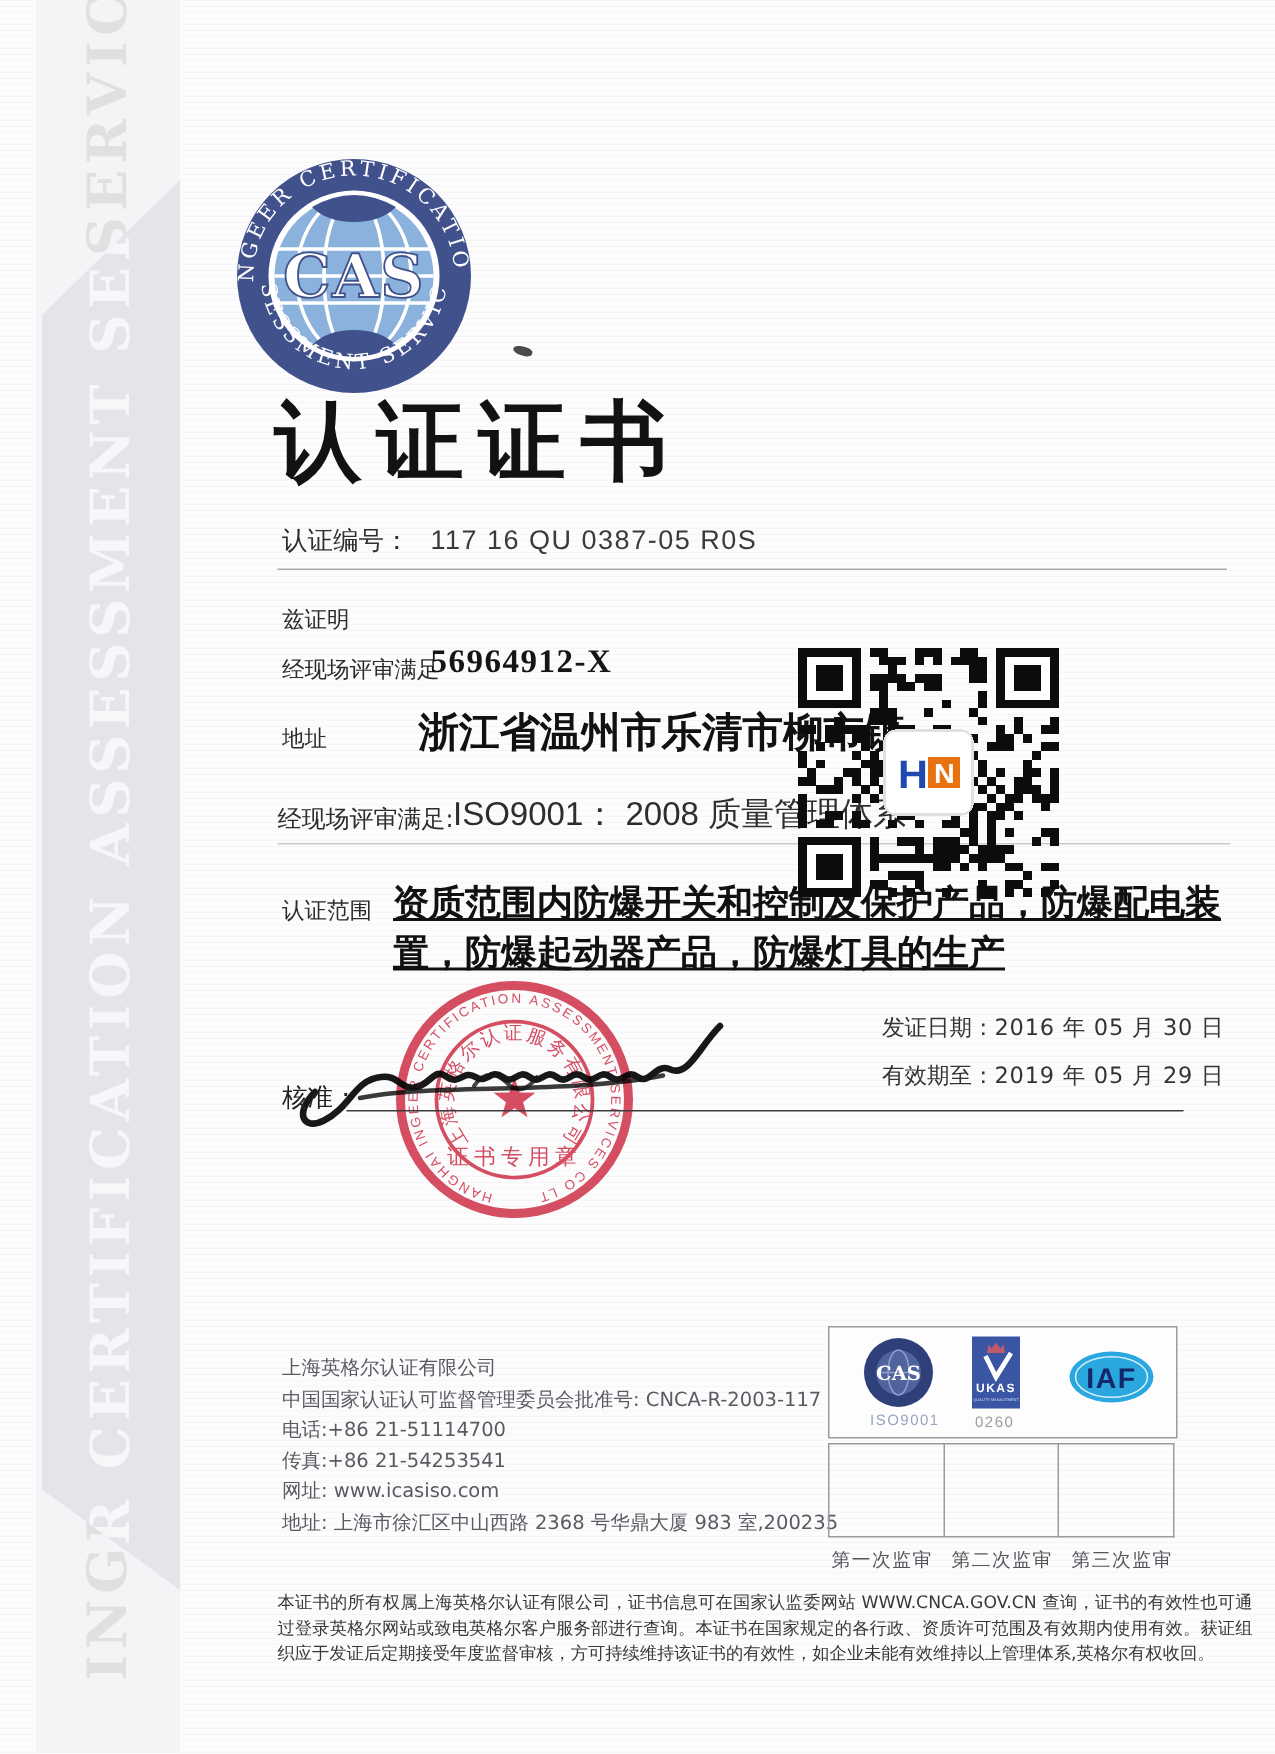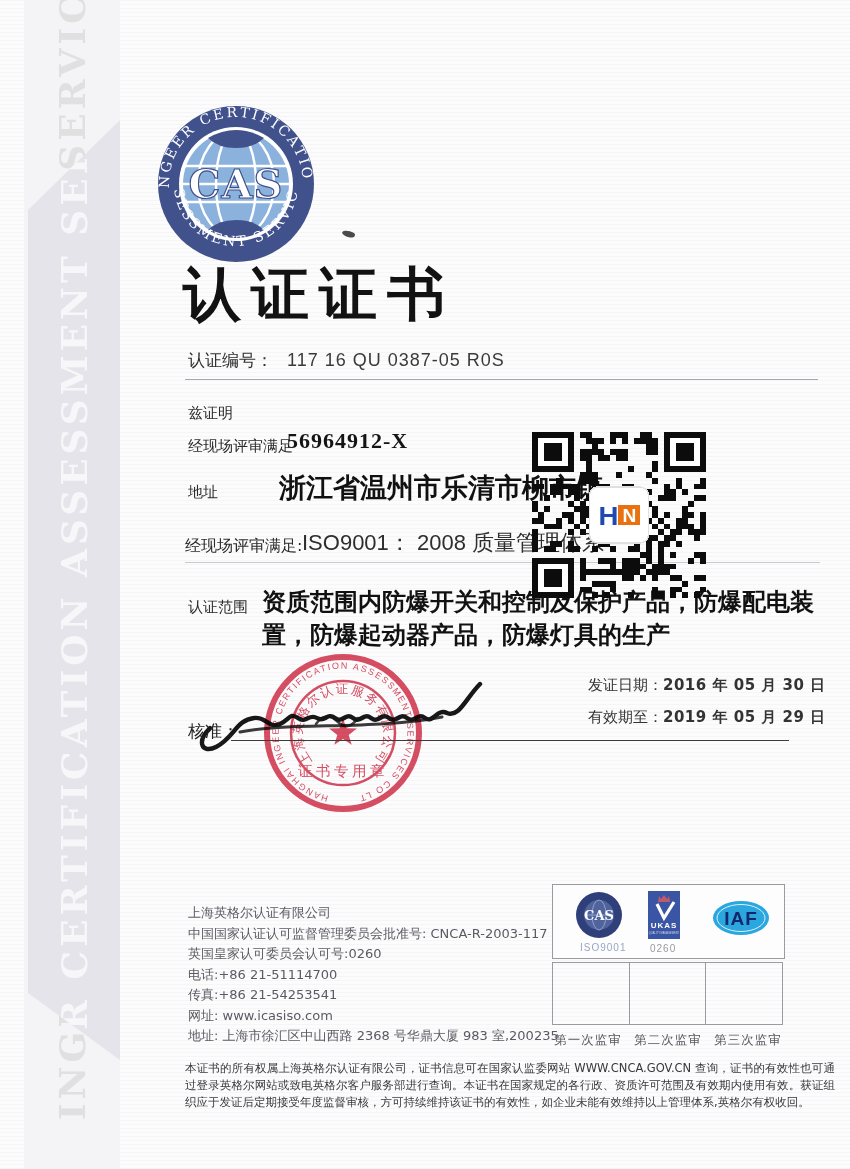--- a/index.html
+++ b/index.html
@@ -39,31 +39,31 @@
   .certify-lbl{left:188px;top:404px;}
   .company{left:260px;top:388px;font-size:31px;font-weight:700;letter-spacing:1.5px;color:#111;}
   .orgcode-lbl{left:188px;top:437px;}
   .orgcode{left:287px;top:428px;font-size:22px;font-weight:700;font-family:Liberation Serif, serif;color:#151515;letter-spacing:1px;}
   .addr-lbl{left:188px;top:483px;}
   .addr{left:279px;top:470px;font-size:27px;font-weight:700;color:#111;}
   .std-lbl{left:185px;top:536px;font-size:16px;color:#2b2b2b;}
   .std{left:302px;top:528px;font-size:22px;color:#2e2e2e;font-family:"Liberation Sans", sans-serif;}
   .hr2{left:185px;top:562px;width:635px;height:1px;background:#c8c8cd;}
   .scope-lbl{left:188px;top:598px;}
-  .scope{left:262px;top:586px;width:575px;font-size:24px;font-weight:700;line-height:33px;color:#111;}
+  .scope{left:262px;top:586px;width:575px;font-size:24px;font-weight:700;line-height:33px;color:#111;text-decoration:underline;}
   
   .qr{left:532px;top:432px;width:174px;height:166px;}
   
   .stamp{left:243px;top:633px;opacity:.9;mix-blend-mode:multiply;}
   .sig{left:196px;top:672px;mix-blend-mode:multiply;}
   .approve-lbl{left:188px;top:720px;font-size:17px;color:#222;}
   .approve-line{left:231px;top:740px;width:558px;height:1px;background:#3c3c3c;}
   .date1{left:588px;top:676px;font-size:15px;color:#333;}
   .date2{left:588px;top:708px;font-size:15px;color:#333;}
-  .date1 .val,.date2 .val{letter-spacing:.5px;font-weight:bold;}
+  .date1 .val,.date2 .val{letter-spacing:.5px;}
   
   .issuer{left:188px;top:903px;font-size:13px;line-height:20.5px;color:#5a5a62;}
   
   .logobox{left:552px;top:884px;width:231px;height:73px;border:1px solid #9a9aa0;background:#fdfdfe;}
   .logobox svg{position:absolute;}
   .cap{position:absolute;font-size:10px;font-family:"Liberation Sans",sans-serif;}
   .cap-cas{left:27px;top:57px;color:#98a6c2;letter-spacing:1px;}
   .cap-ukas{left:97px;top:58px;color:#9a9aa0;letter-spacing:1px;}
   .grid{left:552px;top:962px;width:231px;height:63px;display:flex;}
   .grid .cell{flex:1;border:1px solid #9a9aa0;border-left:none;}
@@ -415,21 +415,20 @@
   <div class="abs date1">
     <span>发证日期：</span><span class="val">2016 年 05 月 30 日</span>
   </div>
   <div class="abs date2">
     <span>有效期至：</span><span class="val">2019 年 05 月 29 日</span>
   </div>
 
   <div class="abs issuer">
     <div>上海英格尔认证有限公司</div>
     <div>中国国家认证认可监督管理委员会批准号: CNCA-R-2003-117</div>
-    <div>英国皇家认可委员会认可号:0260</div>
     <div>电话:+86 21-51114700</div>
     <div>传真:+86 21-54253541</div>
     <div>网址: www.icasiso.com</div>
     <div>地址: 上海市徐汇区中山西路 2368 号华鼎大厦 983 室,200235</div>
   </div>
 
   <div class="abs logobox">
     <svg style="left:22px;top:6px;" width="48" height="48" viewBox="0 0 48 48">
       <circle cx="24" cy="24" r="23" fill="#2f3f7a"></circle>
       <circle cx="24" cy="24" r="15" fill="#51639c"></circle>

